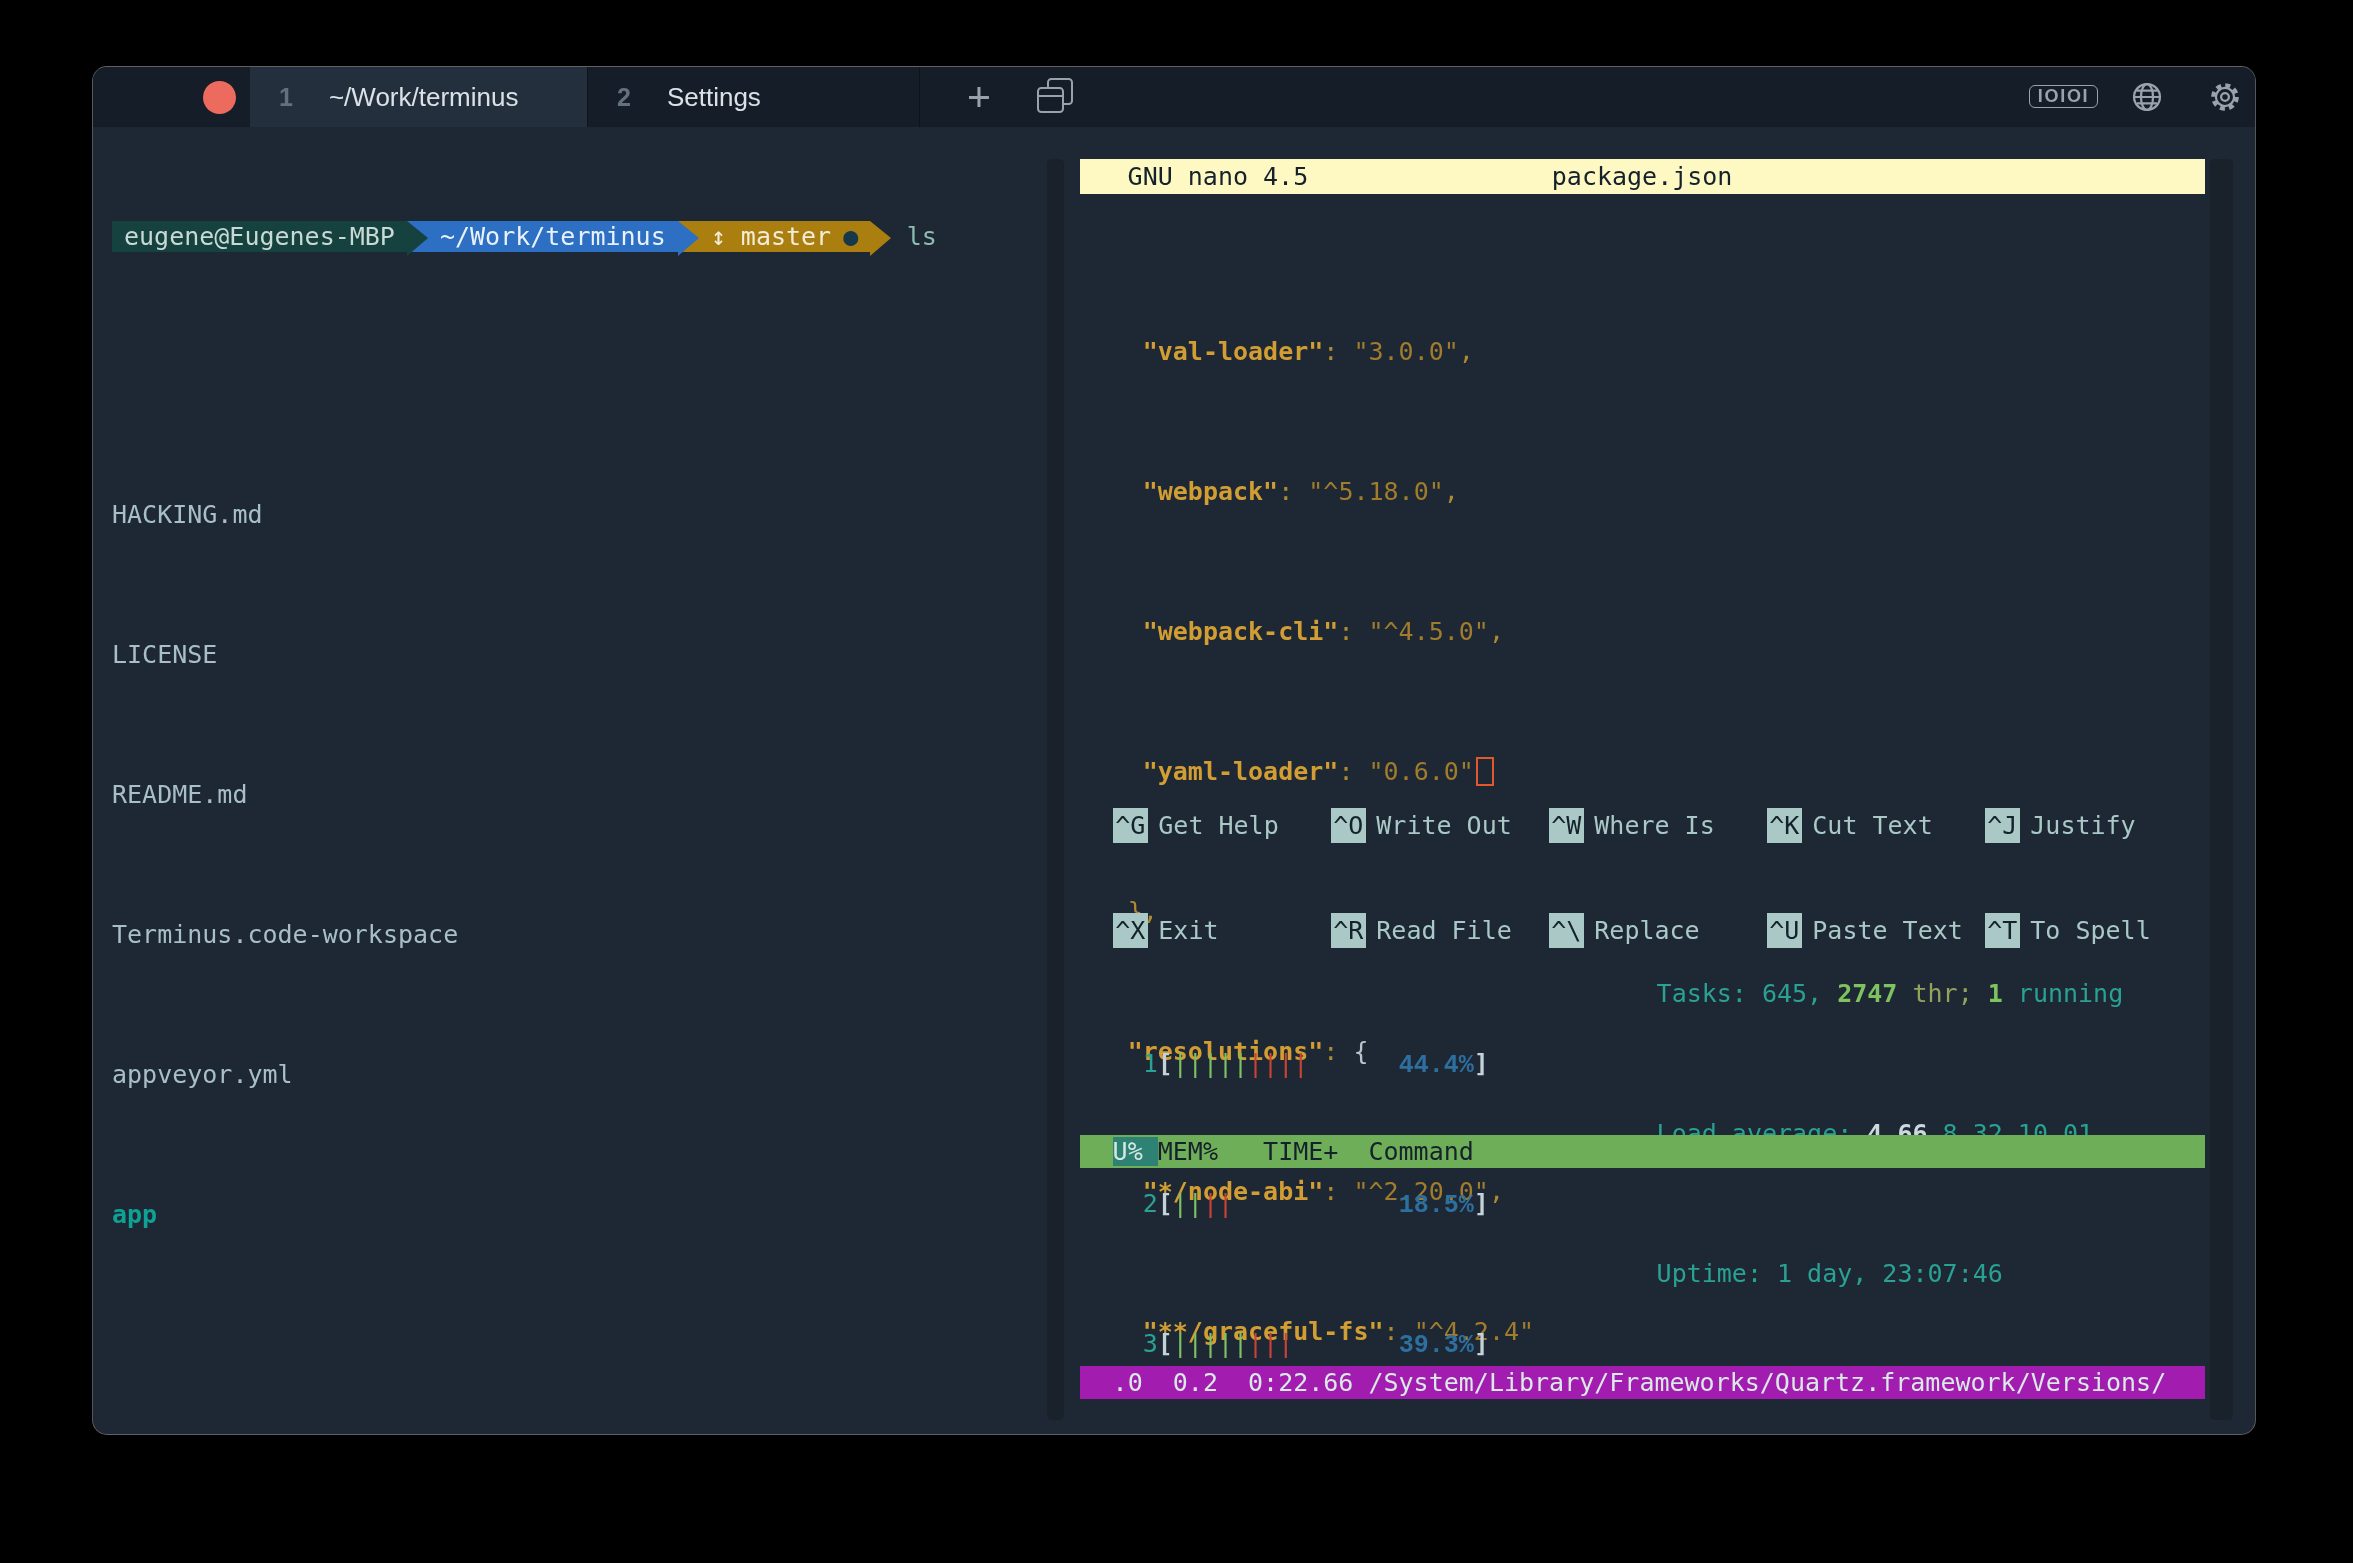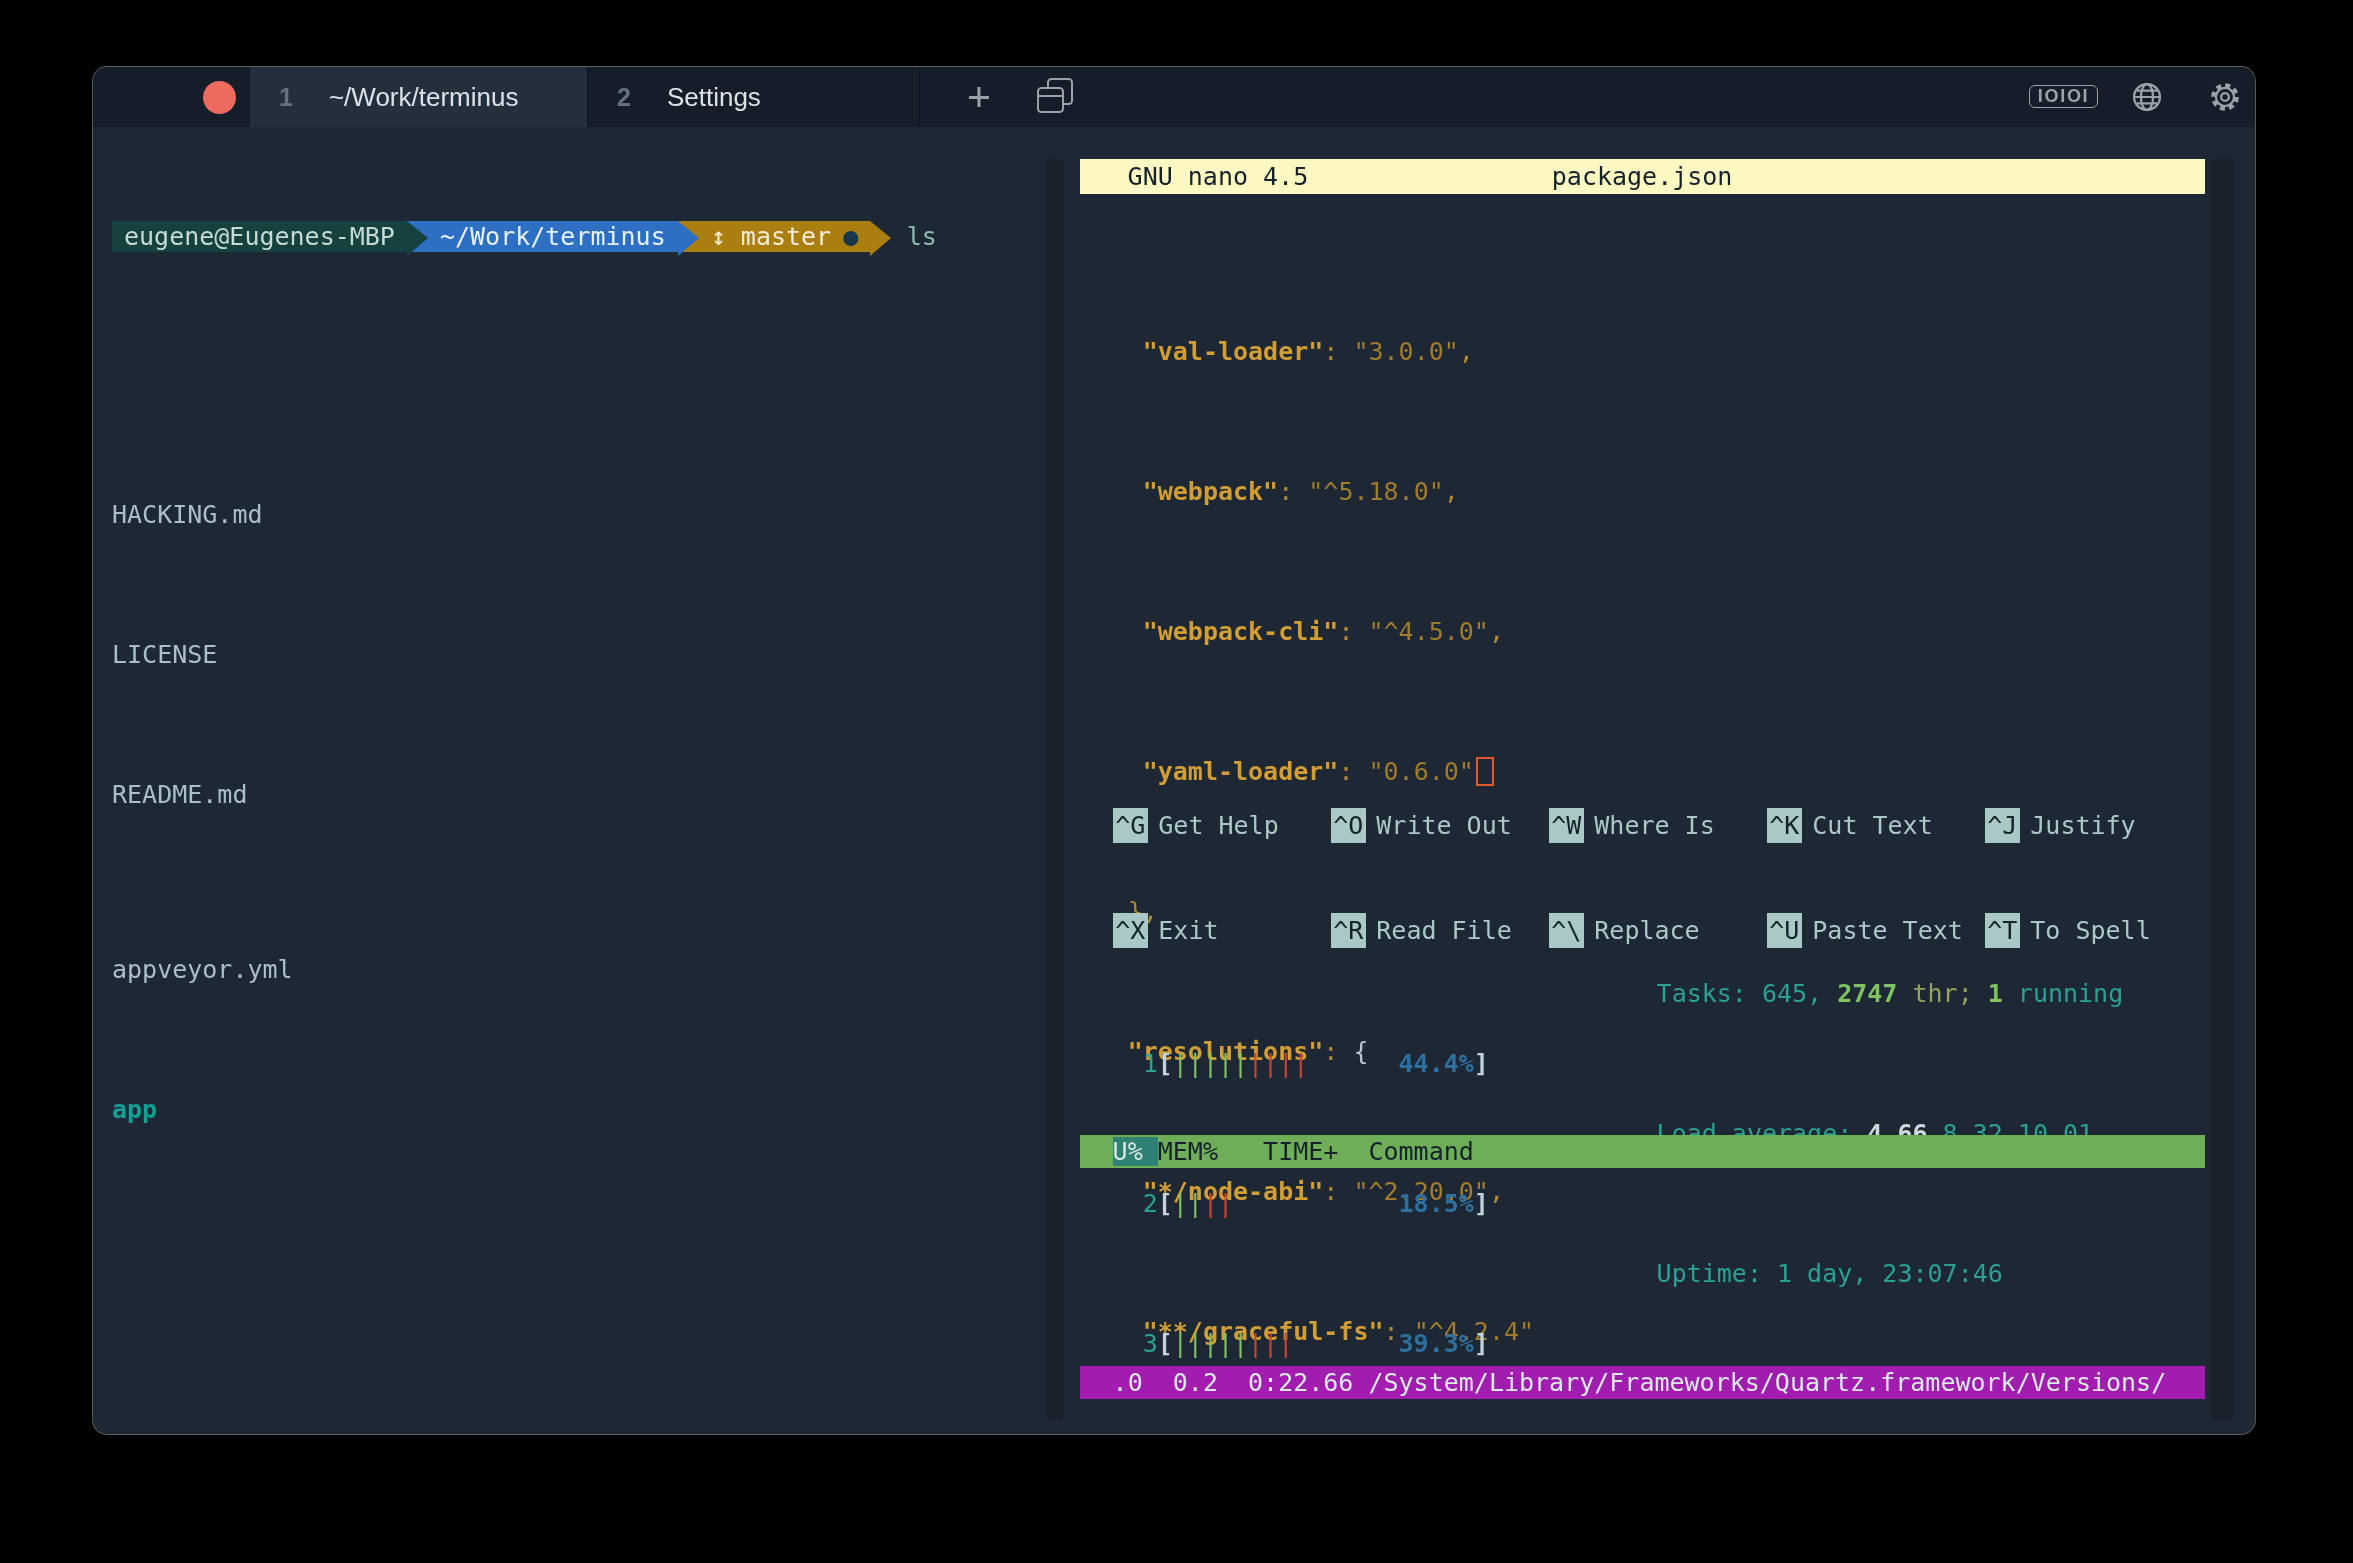--- a/index.html
+++ b/index.html
@@ -68,21 +68,21 @@
   .sckey{background:#a9c8c6;color:#15222c;display:inline-block;padding:0 2.6px;}
   .sclabel{color:#a9c8c6;margin-left:10.4px;}
   
   .meters{top:709px;position:absolute;padding-left:33px;}
   .mrow{display:flex;height:35px;align-items:center;}
   .mlabel{display:inline-block;width:3ch;text-align:right;color:#2aa192;}
   .mbr{color:#c2d2d8;font-weight:bold;}
   .mbar{display:inline-block;width:20ch;position:relative;}
   .mval{position:absolute;right:0;top:0;}
   .bar-g{color:#7ec263;} .bar-r{color:#cb4335;}
-  .pct{color:#2d6f9f;font-weight:bold;}
+  .pct{color:#2d6f9f;font-weight:bold;font-family:Liberation Mono, monospace;}
   .minfo{position:absolute;left:577px;top:0;}
   .irow{height:35px;}
   .teal{color:#2aa192;} .tealb{color:#2aa192;font-weight:normal;}
   .greenb{color:#7ec35f;font-weight:bold;} .olive{color:#93a35c;} .whiteb{color:#ccd9dc;font-weight:bold;}
   
   .proc{top:942px;position:absolute;font-size:25px;line-height:33px;}
   .phead{height:33px;background:#6fae59;color:#15212b;padding-left:33px;}
   .psort{background:#2e8274;color:#d7e7e3;}
   .prow{height:33px;color:#a9bfc7;padding-left:33px;overflow:hidden;}
   .prow.sel{background:#a21caf;color:#d9e9e5;}
@@ -147,20 +147,21 @@
       <div>
         
       
         
           <div class="tline"><span class="c-file">HACKING.md</span></div>
         
           <div class="tline"><span class="c-file">LICENSE</span></div>
         
           <div class="tline"><span class="c-file">README.md</span></div>
         
+          <div class="tline"><span class="c-file">Terminus.code-workspace</span></div>
         
           <div class="tline"><span class="c-file">appveyor.yml</span></div>
         
           <div class="tline"><span class="c-dir">app</span></div>
         
           
         
           
         
           

